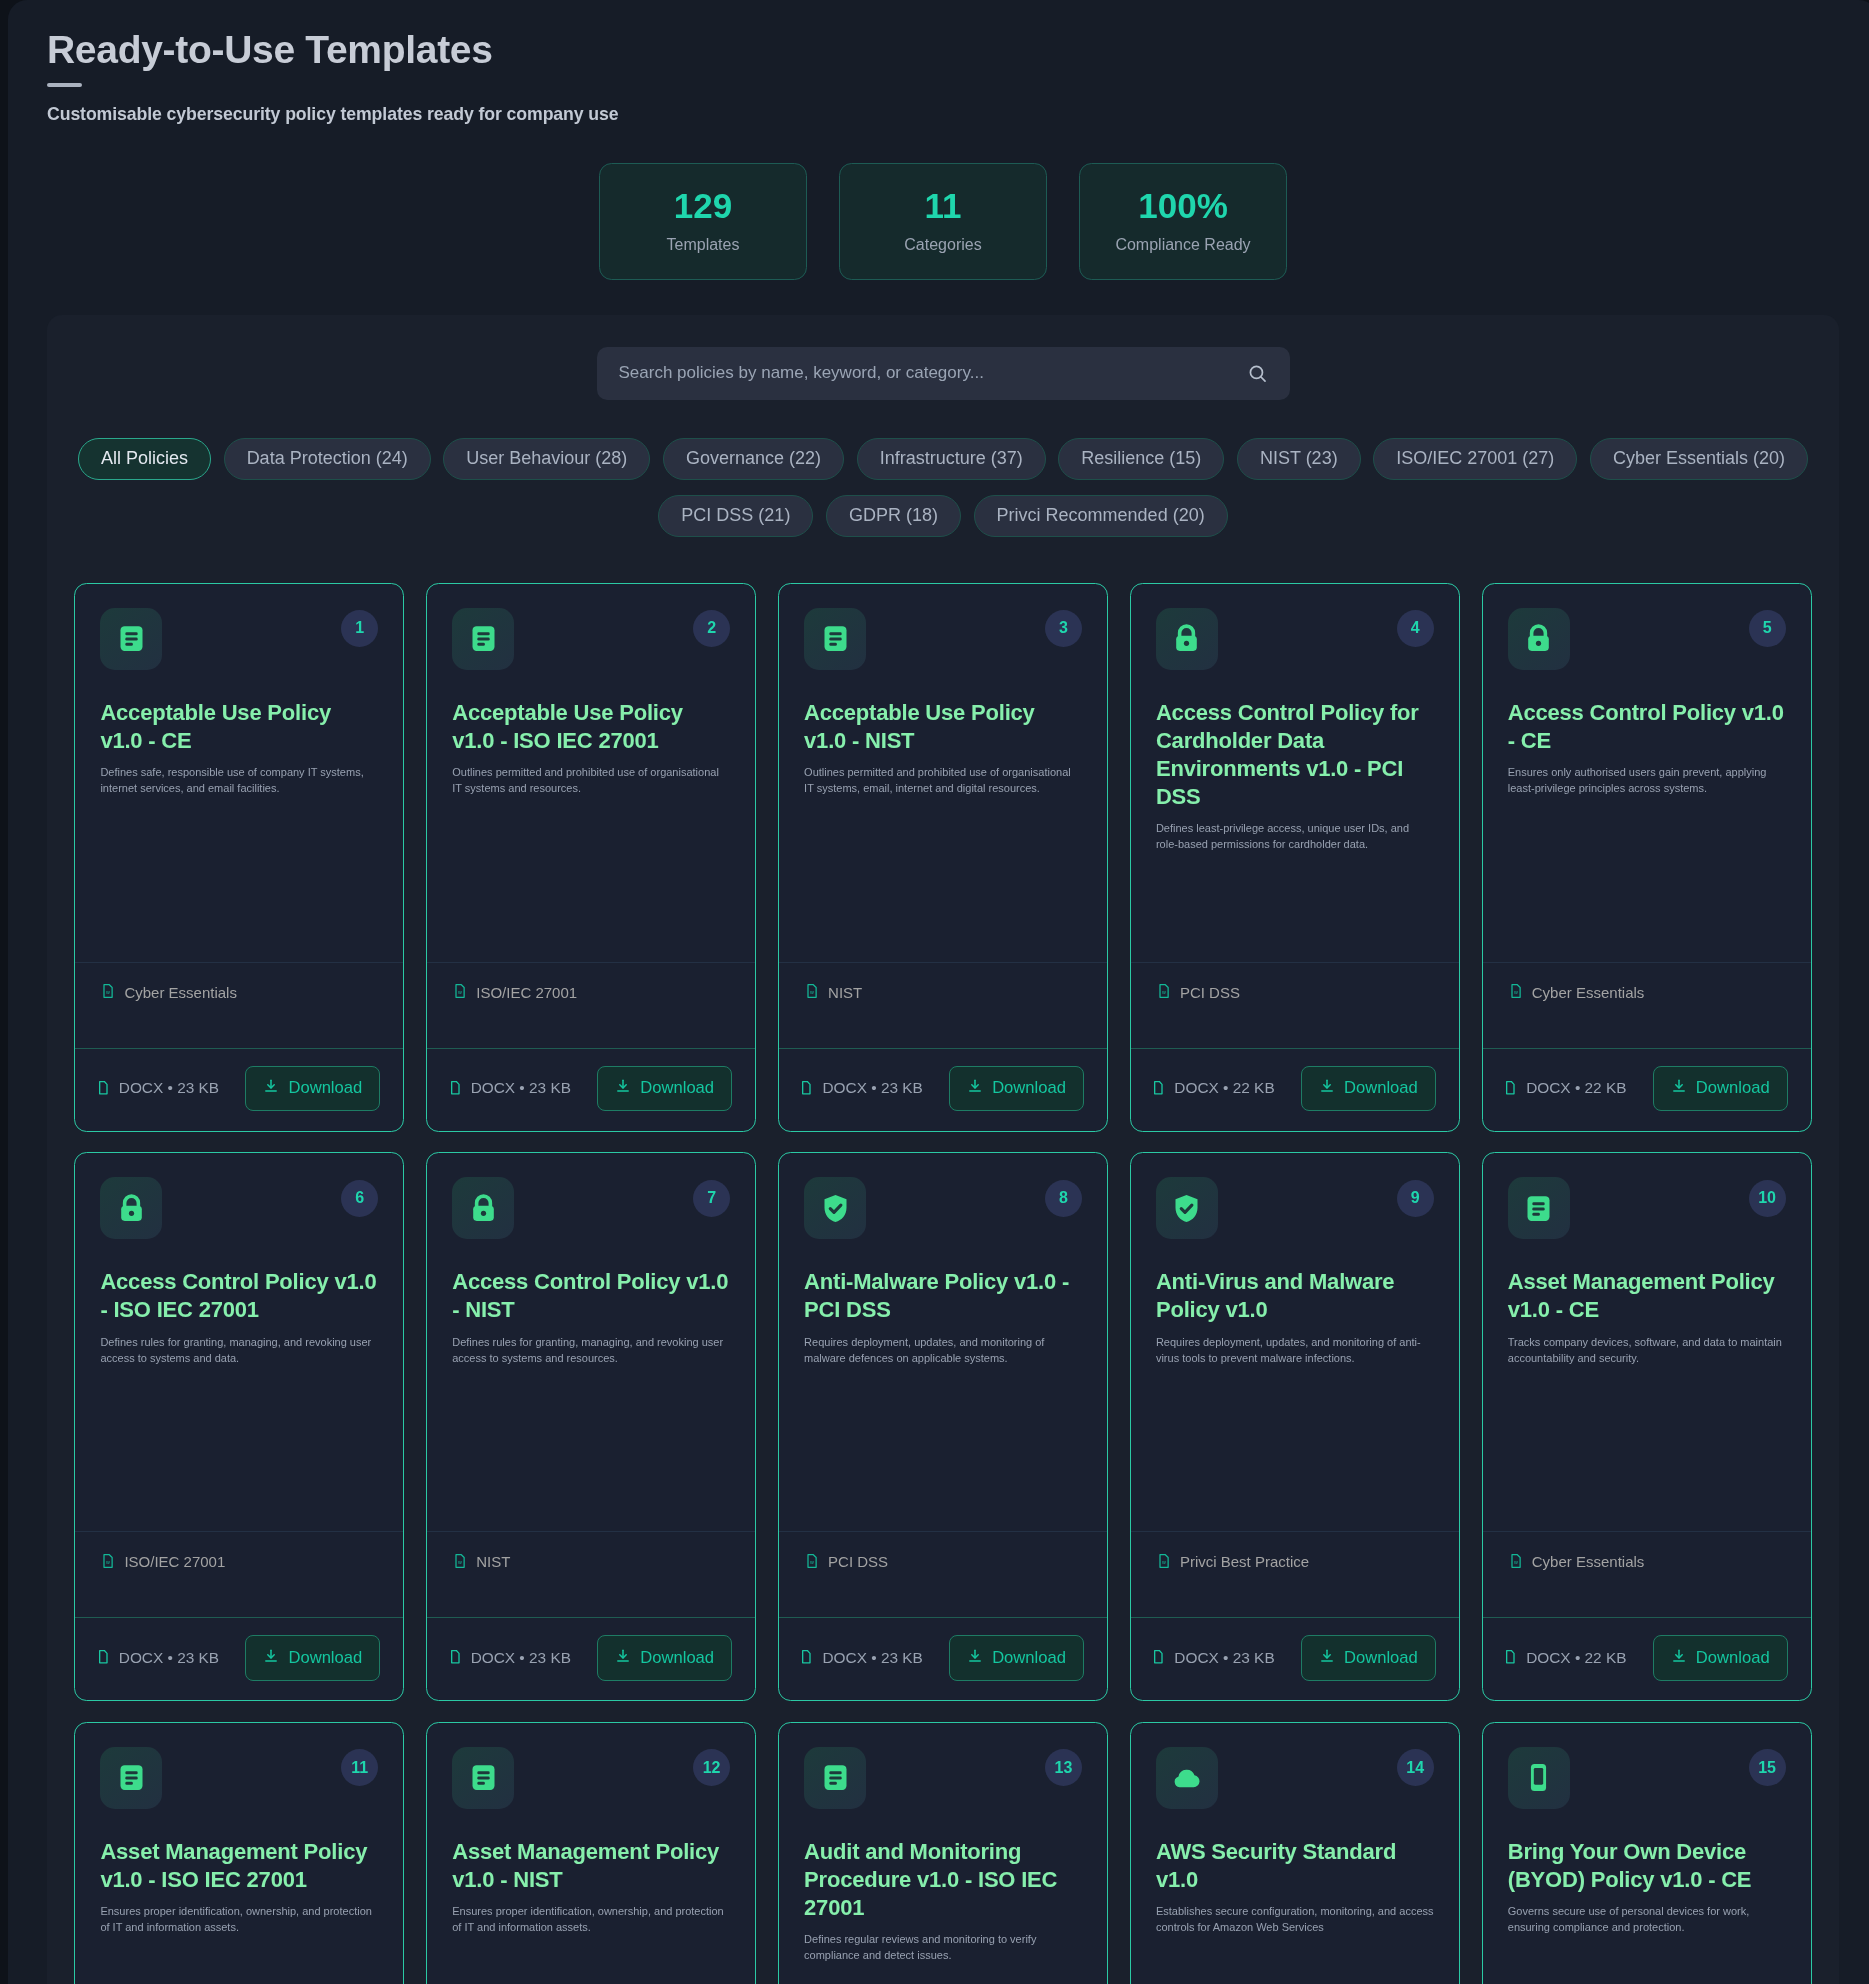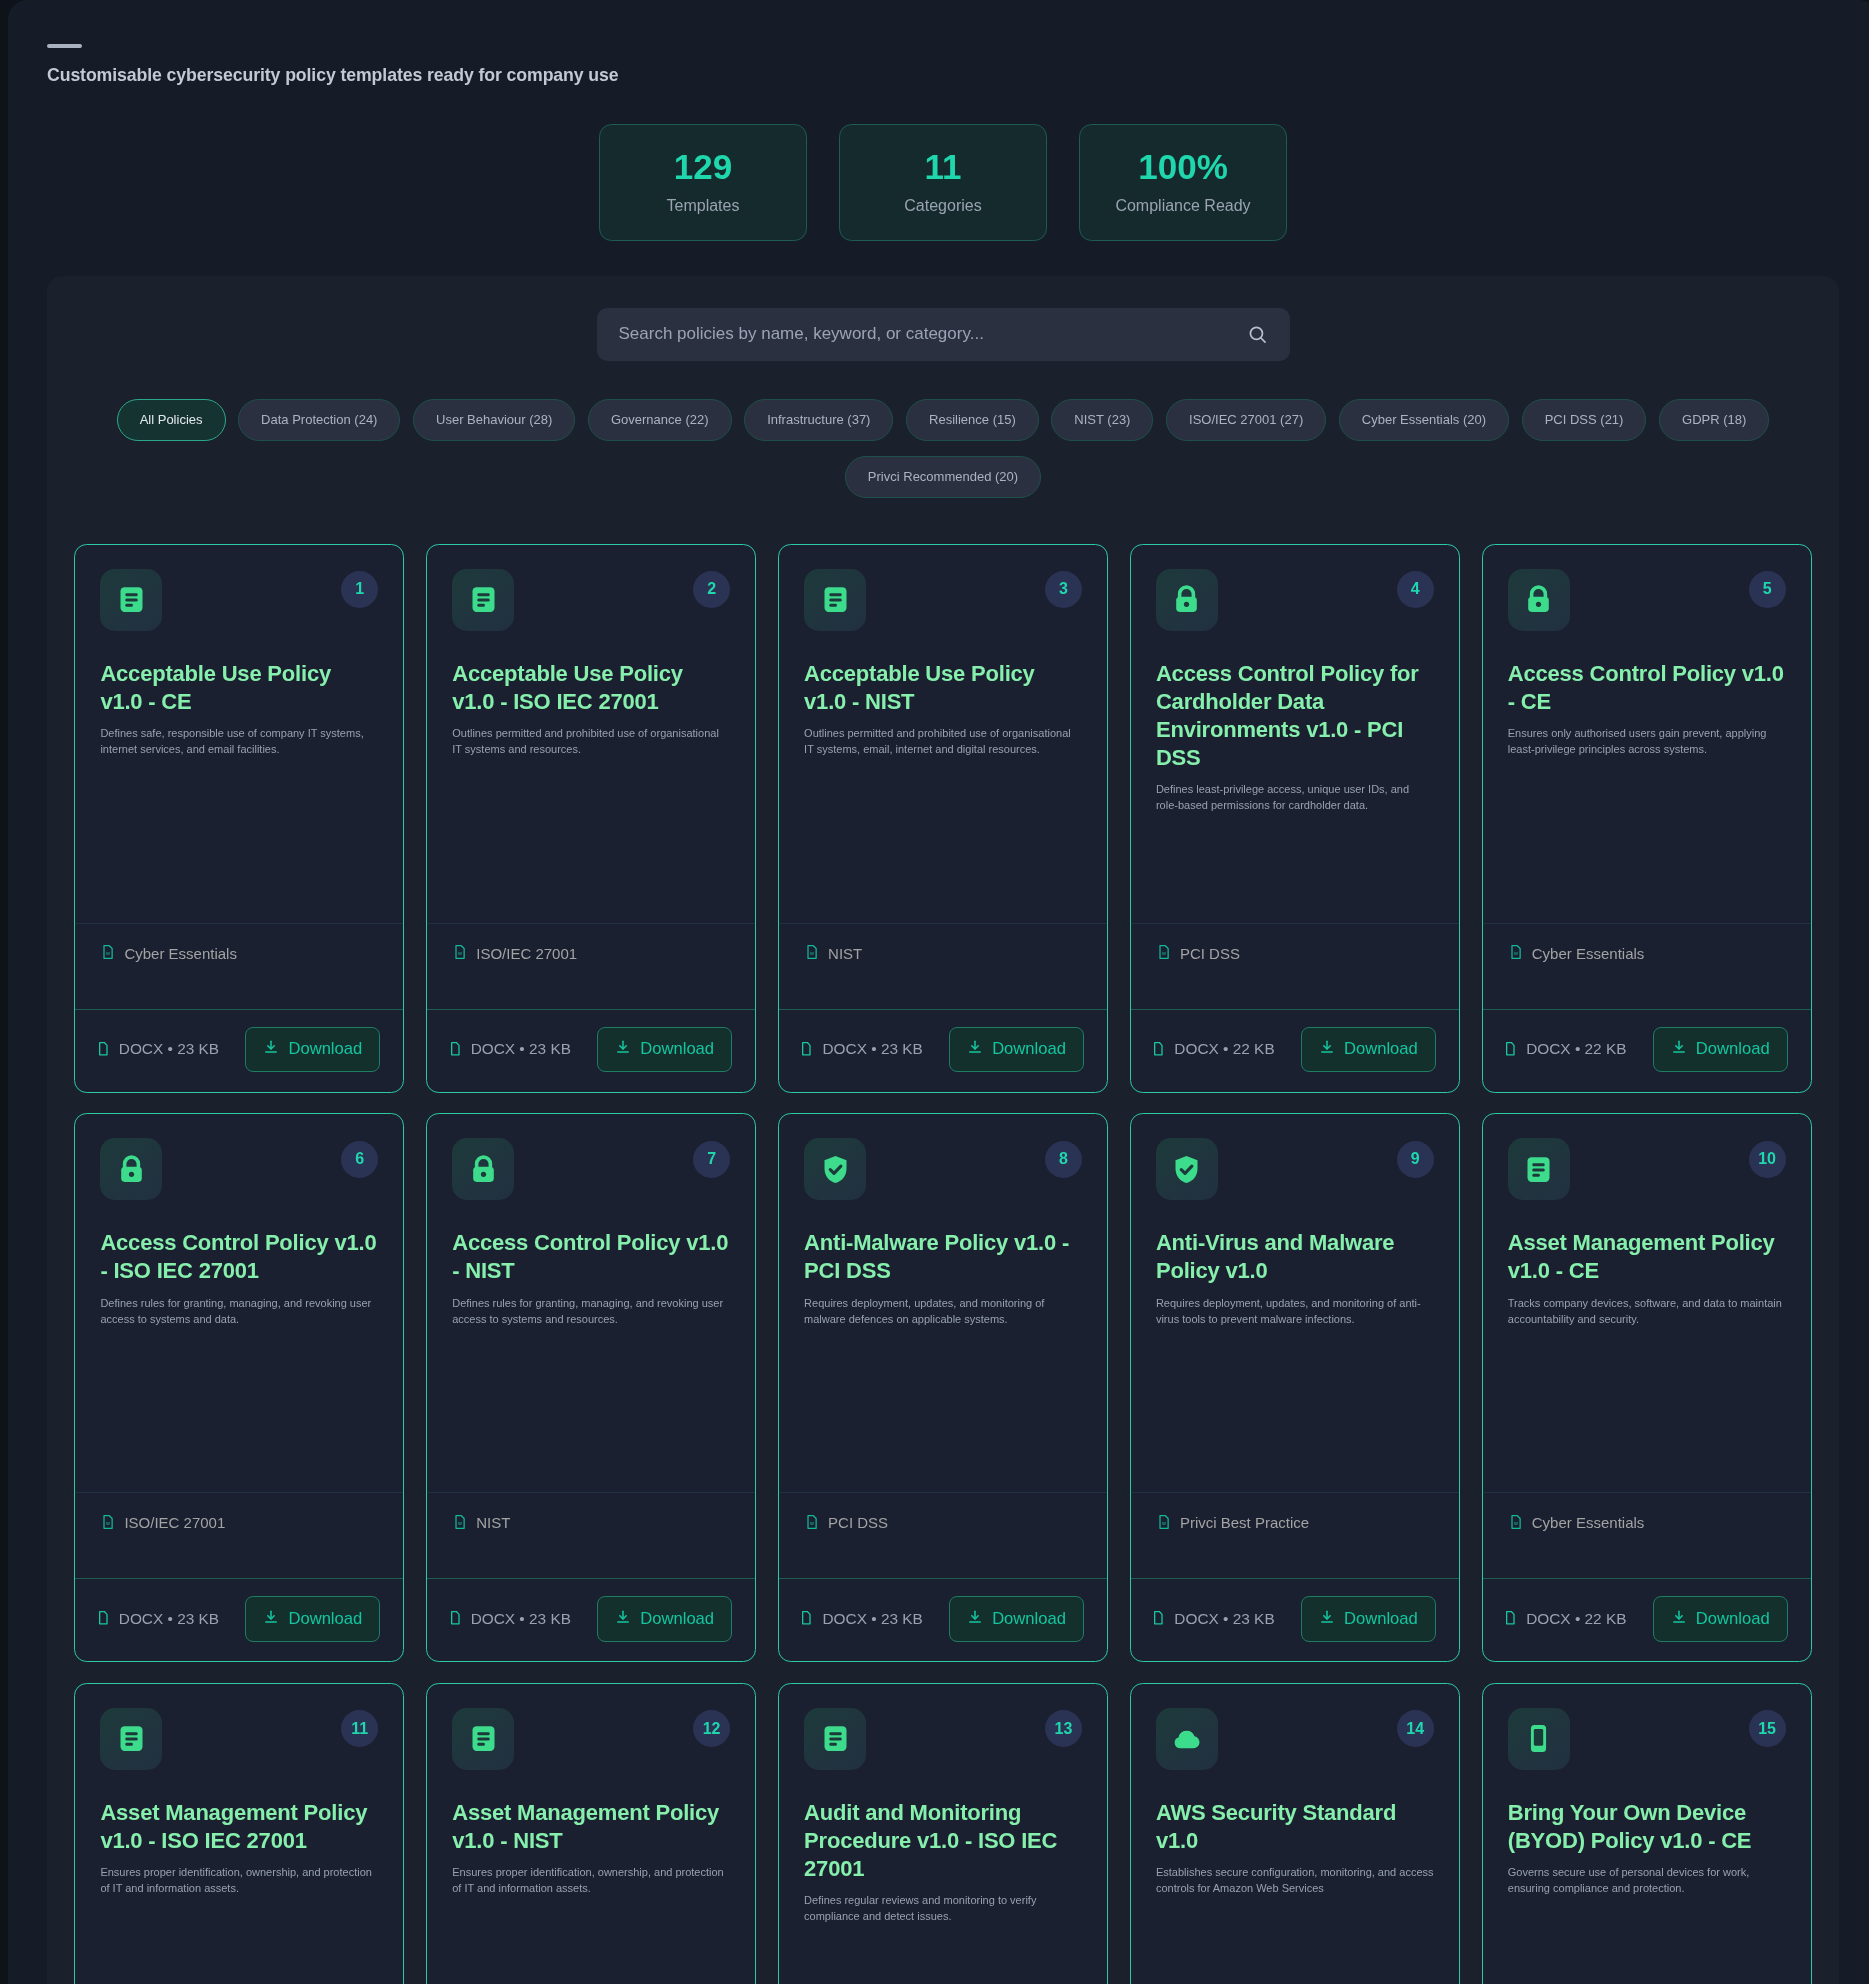--- a/index.html
+++ b/index.html
@@ -87,21 +87,21 @@
     gap: 15px 12.6px; margin-top: 38px;
   }
   .chip {
     height: 42px;
     padding: 0 22px;
     display: inline-flex; align-items: center;
     border-radius: 22px;
     background: #2a3040;
     border: 1.1px solid #1e4f4a;
     color: #aab3c2;
-    font-size: 13px;
+    font-size: 18px;
     white-space: nowrap;
     cursor: pointer;
   }
   .chip.active {
     background: #153330;
     border-color: #2aa88c;
     color: #e4e9f0;
   }
 
   
@@ -173,20 +173,21 @@
     font-family: "Liberation Sans", sans-serif;
   }
   .dl-btn svg { width: 16px; height: 16px; }
 </style>
 </head>
 <body>
 
 <div class="page">
 
   <div class="header">
+    <h1 class="page-title">Ready-to-Use Templates</h1>
     <div class="title-rule"></div>
     <div class="subtitle">Customisable cybersecurity policy templates ready for company use</div>
   </div>
 
   <div class="stats-row" id="stats-row">
       <div class="stat-card">
         <div class="stat-value">129</div>
         <div class="stat-label">Templates</div>
       </div>
       <div class="stat-card">

